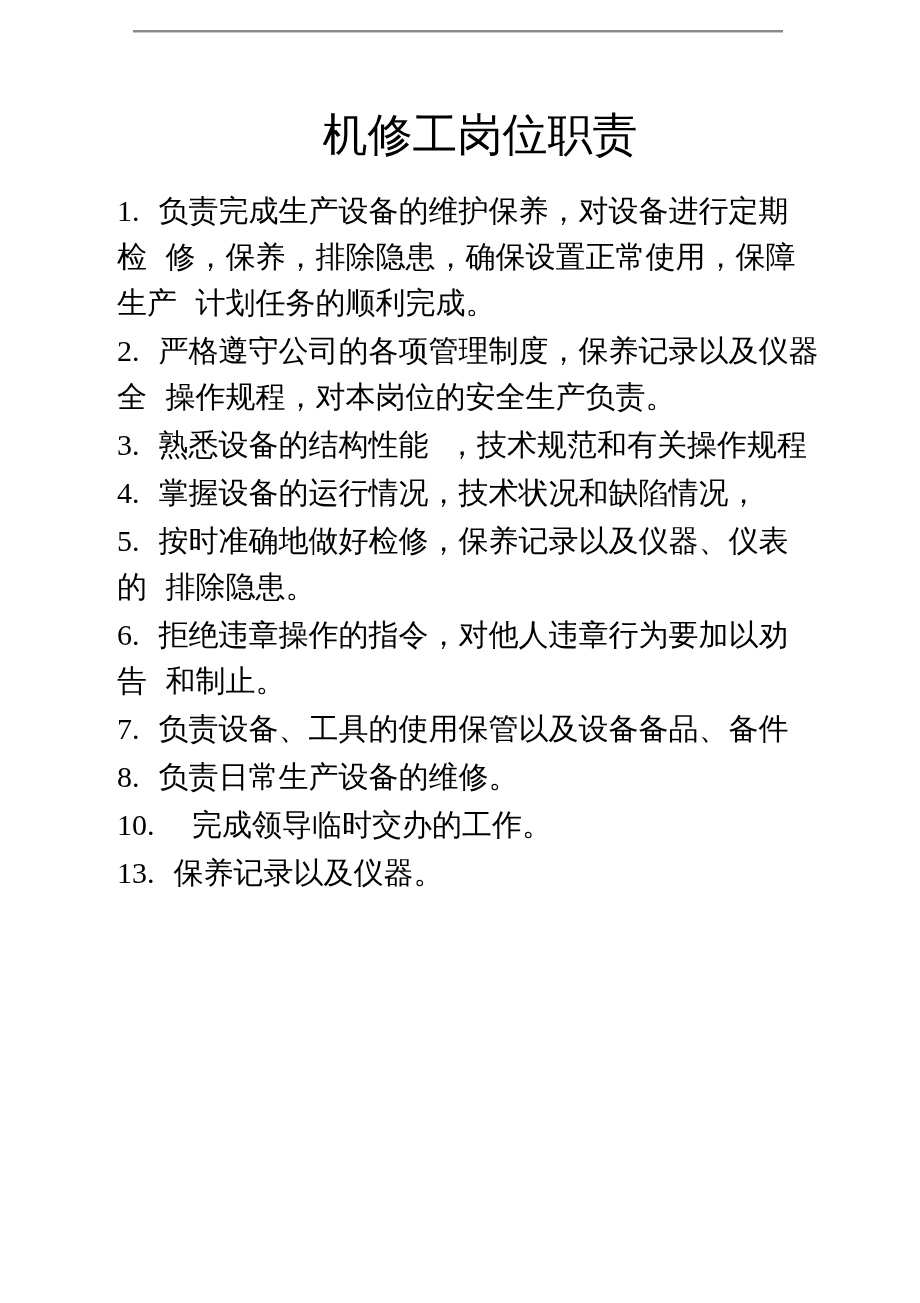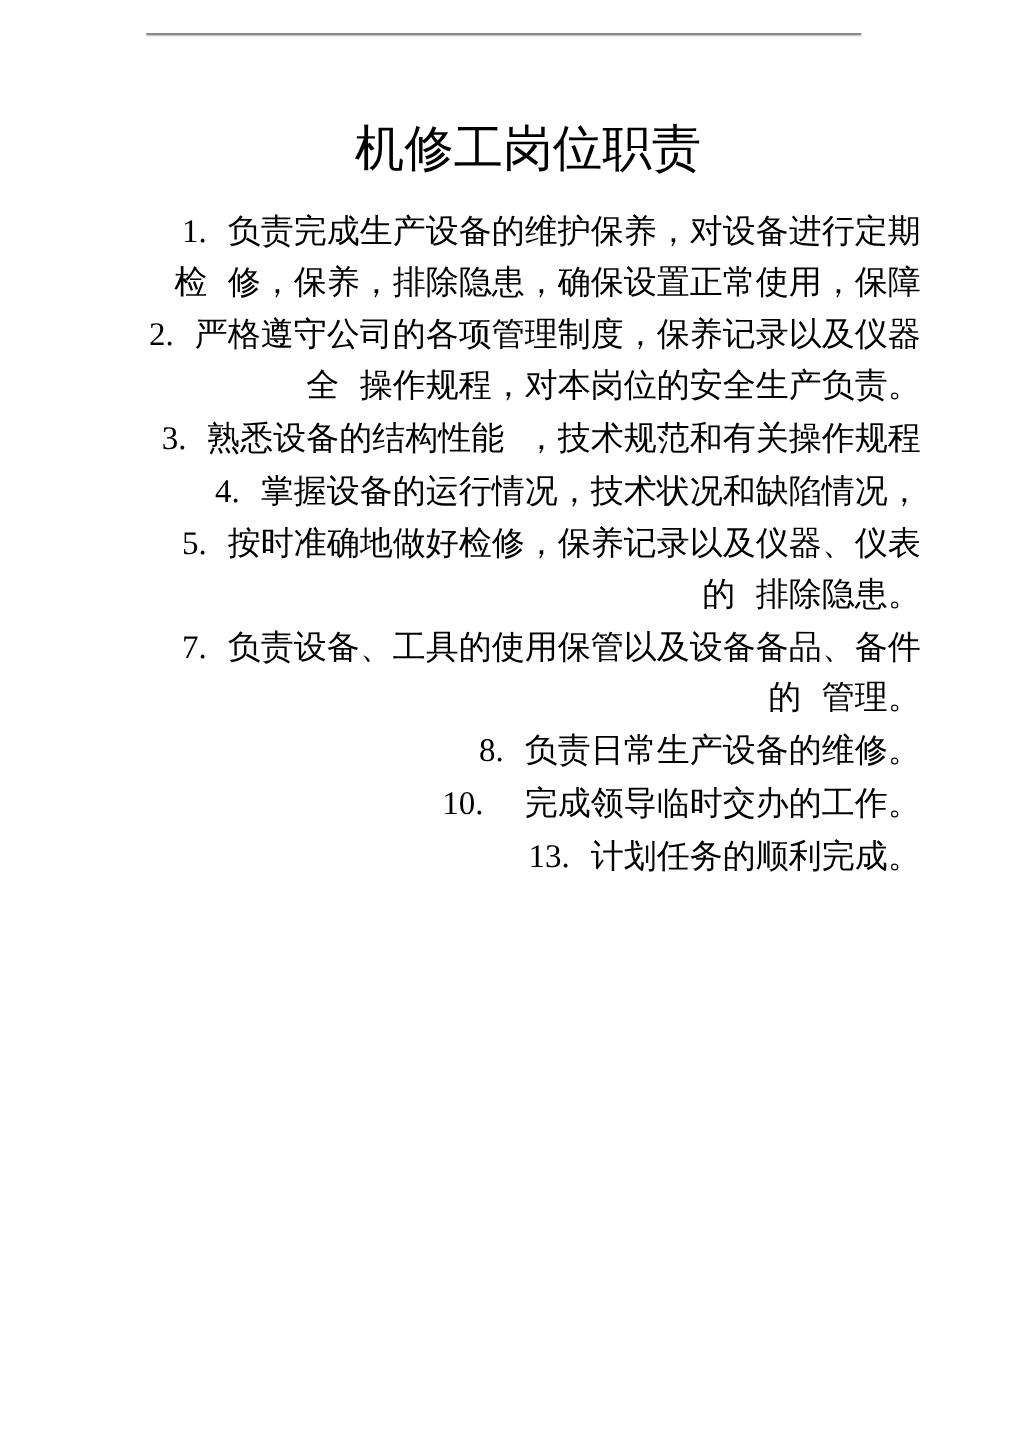--- a/index.html
+++ b/index.html
@@ -39,21 +39,20 @@
     margin-left: 20px;
   }
   .resp-list {
     position: absolute;
     left: 117px;
     top: 188px;
     width: 720px;
   }
   .item {
     margin-bottom: 2px;
-    text-align: right;
   }
   .line {
     font-size: 30px;
     line-height: 46px;
     white-space: pre;
     word-spacing: 11px;
   }
   .num {
     display: inline-block;
     margin-right: 19px;
@@ -63,44 +62,46 @@
 </head>
 <body style="background: rgb(255, 255, 255); color: rgb(0, 0, 0);">
 
 <div class="page">
   <div class="header-rule"></div>
   <div class="doc-title">机修工岗位职责</div>
   <div class="resp-list">
       <div class="item">
         <div class="line"><span class="num">1.</span><span>负责完成生产设备的维护保养，对设备进行定期</span></div>
         <div class="line">检 修，保养，排除隐患，确保设置正常使用，保障</div>
+        <div class="line">生产 计划任务的顺利完成。</div>
       </div>
       <div class="item">
         <div class="line"><span class="num">2.</span><span>严格遵守公司的各项管理制度，保养记录以及仪器</span></div>
         <div class="line">全 操作规程，对本岗位的安全生产负责。</div>
       </div>
       <div class="item">
         <div class="line"><span class="num">3.</span><span>熟悉设备的结构性能 ，技术规范和有关操作规程</span></div>
       </div>
       <div class="item">
         <div class="line"><span class="num">4.</span><span>掌握设备的运行情况，技术状况和缺陷情况，</span></div>
       </div>
       <div class="item">
         <div class="line"><span class="num">5.</span><span>按时准确地做好检修，保养记录以及仪器、仪表</span></div>
         <div class="line">的 排除隐患。</div>
       </div>
       <div class="item">
+        <div class="line"><span class="num">6.</span><span>拒绝违章操作的指令，对他人违章行为要加以劝</span></div>
+        <div class="line">告 和制止。</div>
       </div>
       <div class="item">
         <div class="line"><span class="num">7.</span><span>负责设备、工具的使用保管以及设备备品、备件</span></div>
-        <div class="line">的 管理。</div>
       </div>
       <div class="item">
         <div class="line"><span class="num">8.</span><span>负责日常生产设备的维修。</span></div>
       </div>
       <div class="item">
         <div class="line"><span class="num">10.</span><span> 完成领导临时交办的工作。</span></div>
       </div>
       <div class="item">
-        <div class="line"><span class="num">13.</span><span>计划任务的顺利完成。</span></div>
+        <div class="line"><span class="num">13.</span><span>保养记录以及仪器。</span></div>
       </div>
     </div>
 </div>
 
 </body></html>

